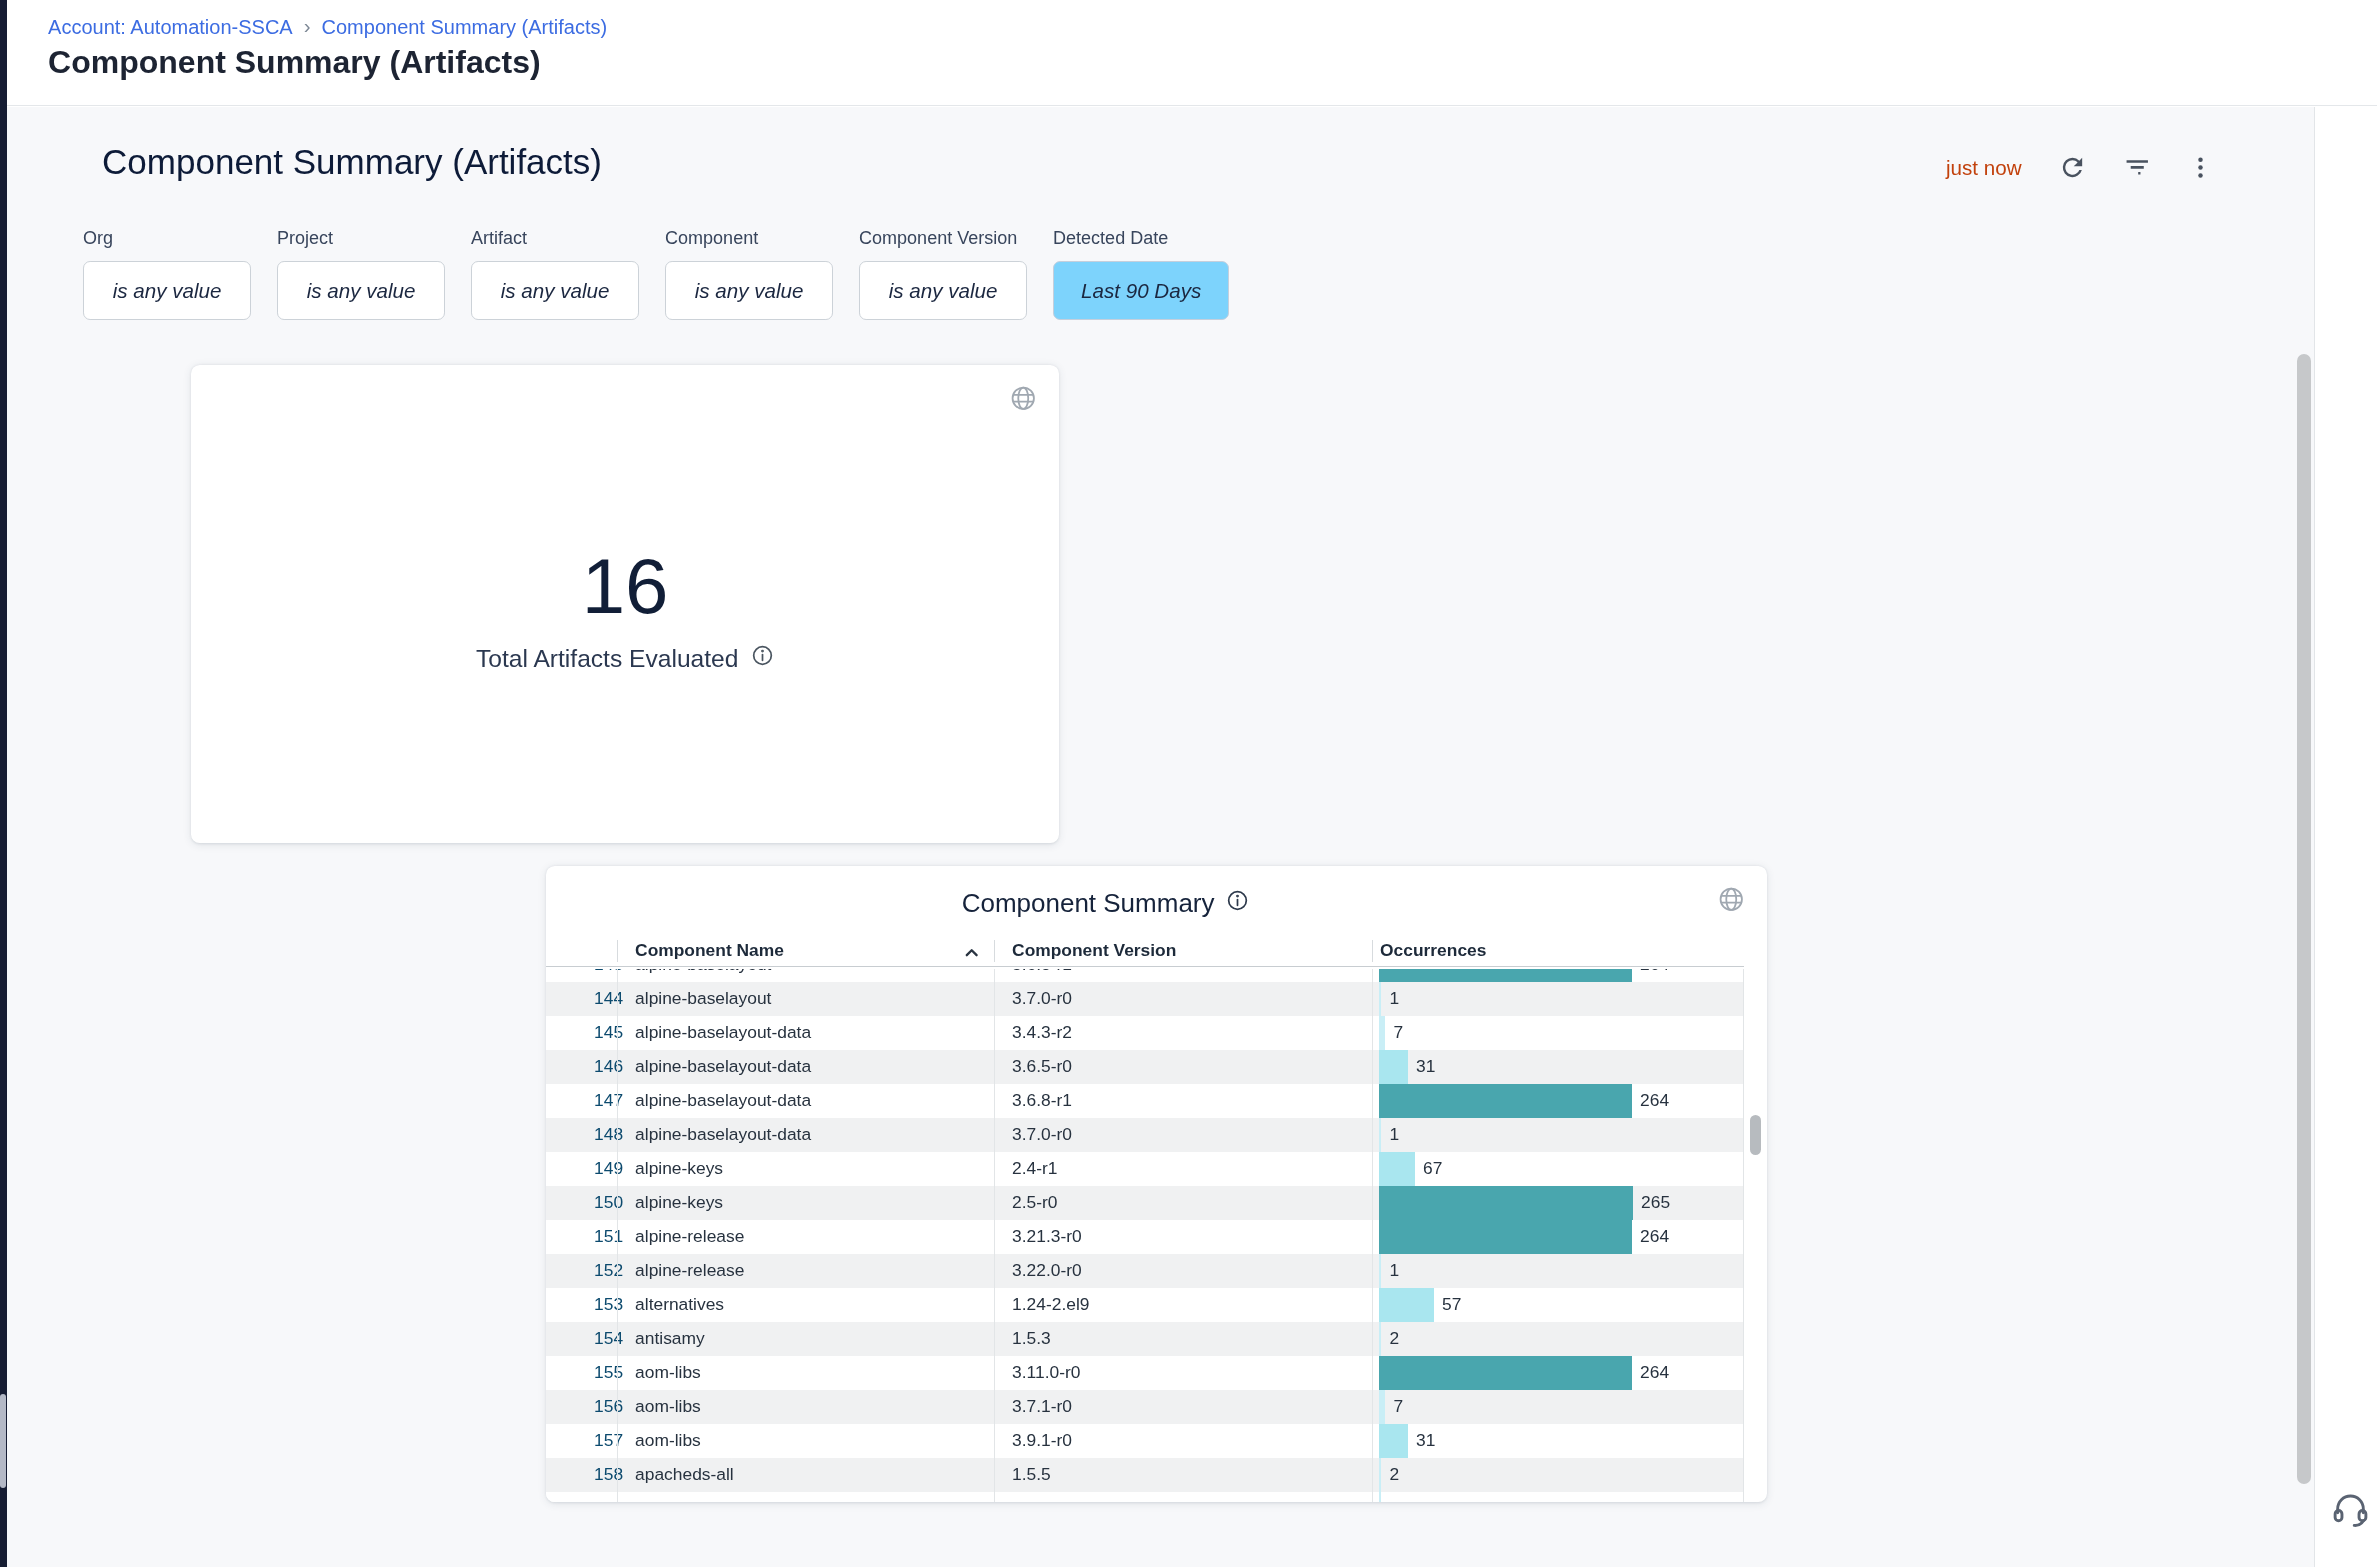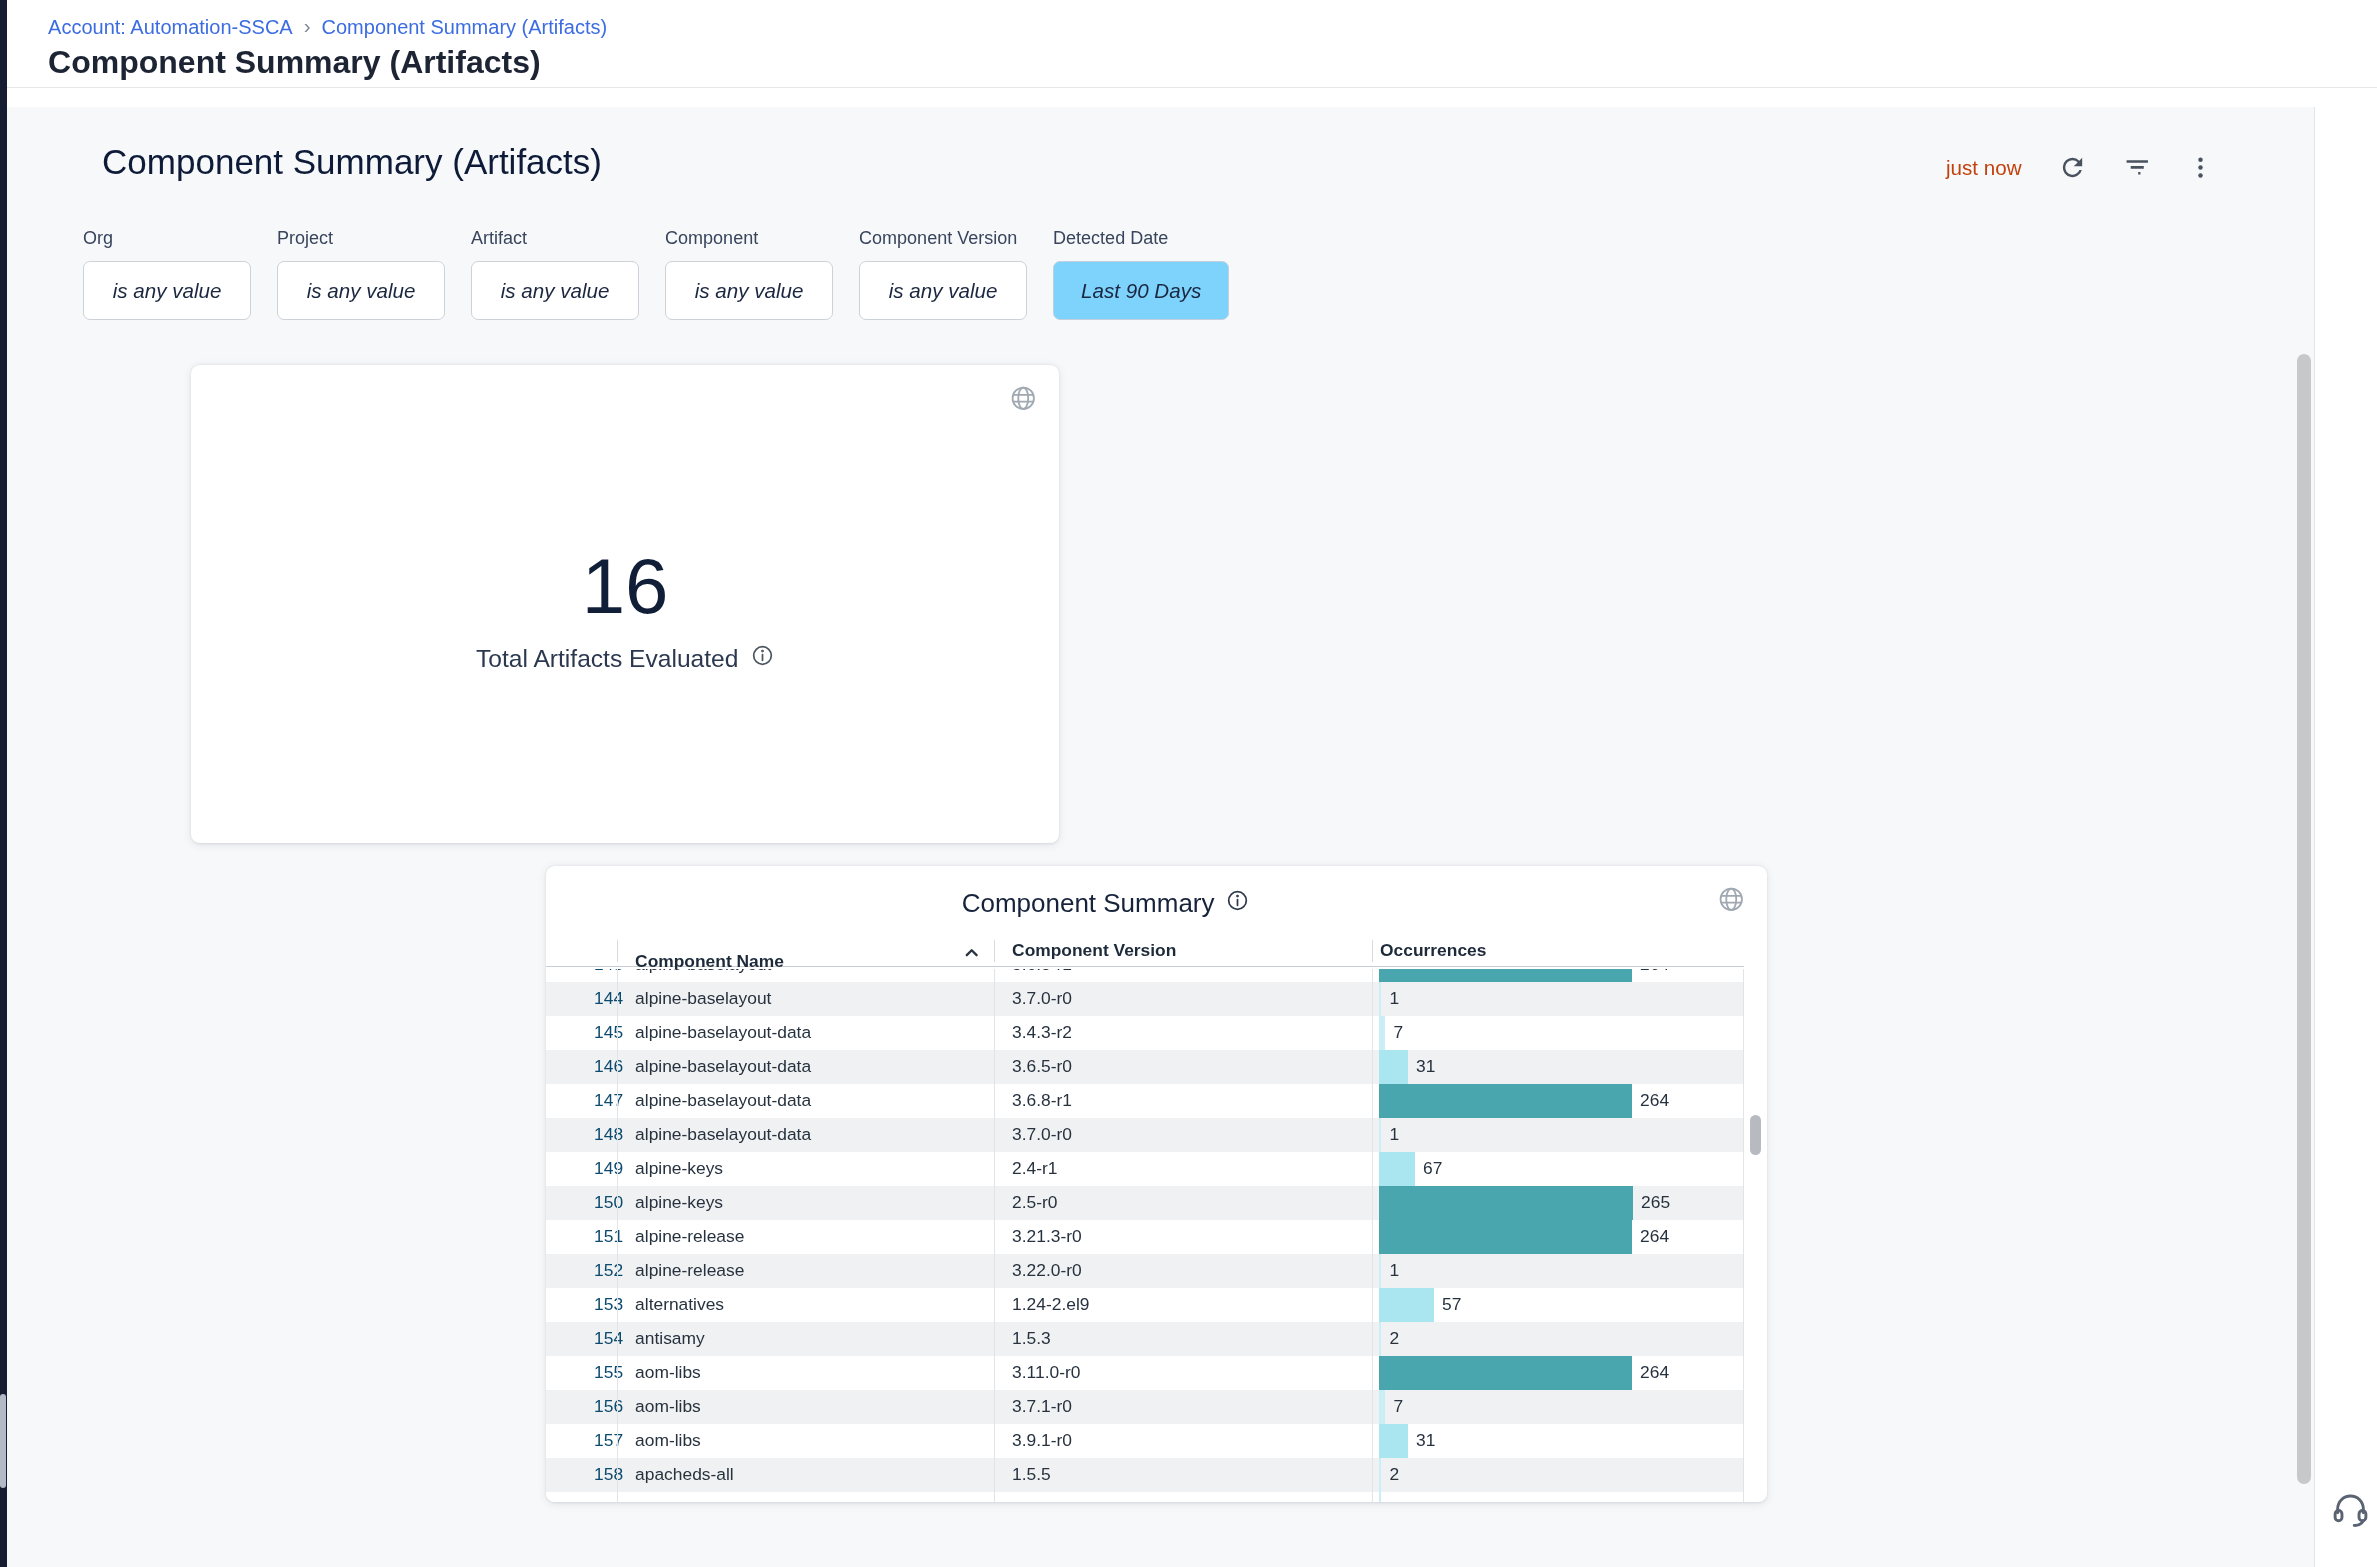--- a/index.html
+++ b/index.html
@@ -5,21 +5,21 @@
   * { margin:0; padding:0; box-sizing:border-box; }
   html,body { width:2377px; height:1567px; }
   body {
     position:relative; overflow:hidden; background:#ffffff;
     font-family:"Liberation Sans","DejaVu Sans",sans-serif; color:#1d2433;
   }
   
   .side-strip { position:absolute; left:0; top:0; width:7.1px; height:100%; background:#161d33; z-index:5; }
   .side-strip .side-thumb { position:absolute; left:0; top:1394px; width:6.3px; height:94px; background:#b4b9c6; border-radius:4px; }
   
-  .app-header { position:absolute; left:7.1px; top:0; right:0; height:88px; background:#ffffff; border-bottom:0.8px solid #e4e7ea; z-index:4; }
+  .app-header { position:absolute; left:7.1px; top:0; right:0; height:106px; background:#ffffff; border-bottom:0.8px solid #e4e7ea; z-index:4; }
   .breadcrumb { position:absolute; left:41px; top:16px; display:flex; align-items:center; gap:11px; font-size:20px; }
   .crumb { color:#3c6ce2; text-decoration:none; cursor:pointer; }
   .crumb-sep { color:#7c8794; font-size:20.6px; line-height:1; padding-bottom:2.4px; }
   .page-title { position:absolute; left:41px; top:44px; font-size:32px; font-weight:700; color:#1d2433; }
   
   .panel { position:absolute; left:7.1px; top:107px; width:2308px; bottom:0; background:#f7f8fa; border-right:0.8px solid #e2e5e8; }
   .dash-title { position:absolute; left:95px; top:35px; font-size:35px; font-weight:400; color:#0d1b38; }
   .meta-row { position:absolute; top:46px; right:100px; display:flex; align-items:center; gap:36px; color:#49525f; }
   .meta-refreshed { font-size:20.6px; color:#c2410c; }
   .icon-btn { display:flex; align-items:center; justify-content:center; cursor:pointer; color:#49525f; }
@@ -46,21 +46,21 @@
   .card-globe { position:absolute; top:19px; right:22px; color:#a0a8b1; cursor:pointer; }
   .stat-num { position:absolute; top:176px; left:0; width:100%; text-align:center; font-size:78px; font-weight:400; color:#111e37; }
   .stat-label { position:absolute; top:279px; left:0; width:100%; display:flex; align-items:center; justify-content:center; gap:12.7px; font-size:24.6px; color:#2b3850; }
   .stat-label .ico { color:#4a5560; }
   
   .table-card { left:539px; top:759px; width:1221px; height:636px; overflow:hidden; }
   .tbl-title { position:absolute; top:22px; left:0; width:100%; padding-right:103px; display:flex; align-items:center; justify-content:center; gap:11px; font-size:26px; color:#16233b; }
   .tbl-title .ico { color:#2e3a4c; }
   .tbl-header { position:absolute; top:71px; left:0; right:23px; height:30px; border-bottom:1.6px solid #c8cdd1; font-weight:700; font-size:17.4px; color:#1d2a3a; }
   .th { position:absolute; top:3.2px; }
-  .th-name { left:89px;margin-top:11px; }
+  .th-name { left:89px; }
   .th-ver  { left:466px; }
   .th-occ  { left:834px; }
   .sort-caret { position:absolute; left:415px; top:4.8px; color:#2a3542; }
   .hsep { position:absolute; top:3.2px; width:0.8px; height:22px; background:#d7dbde; }
   .tbl-body { position:absolute; top:103px; left:0; right:23px; height:533px; overflow:hidden; }
   .vline { position:absolute; top:0; bottom:0; width:0.8px; background:#e2e5e7; z-index:2; }
   .rows-holder { margin-top:-21.4px; }
   .trow { position:relative; height:34px; background:#ffffff; }
   .trow.striped { background:#f0f1f2; }
   .cell { position:absolute; top:0; height:100%; display:flex; align-items:center; font-size:17.4px; color:#27323f; }

